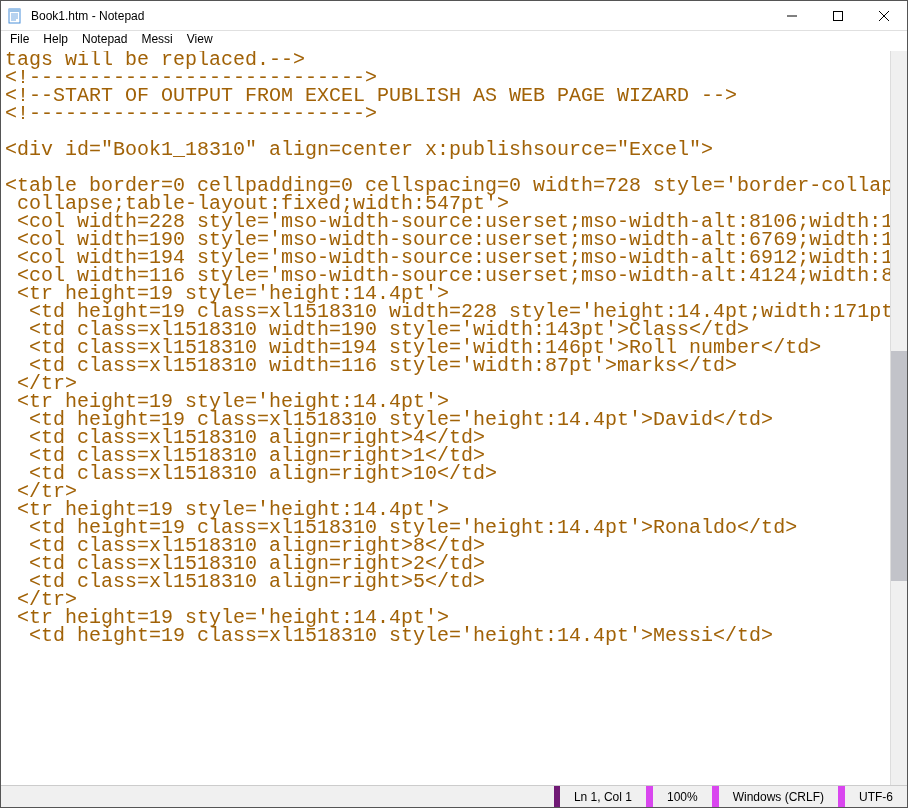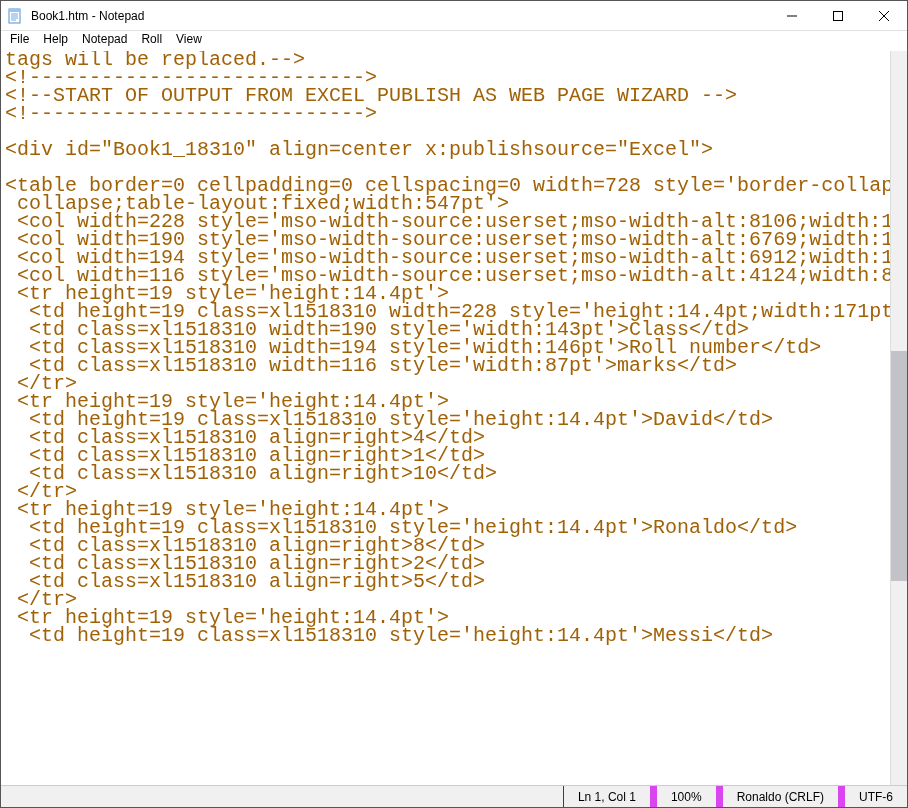--- a/index.html
+++ b/index.html
@@ -12,21 +12,21 @@
 .win-btn { width: 46px; height: 100%; display: flex; align-items: center; justify-content: center; font-family: "Segoe MDL2 Assets", sans-serif; font-size: 10px; cursor: default; }
 .menubar { height: 20px; display: flex; align-items: flex-start; padding: 0 2px; font-size: 12px; }
 .menu-item { padding: 1px 7px; cursor: default; }
 .content-wrap { flex: 1; display: flex; position: relative; overflow: hidden; }
 .content { flex: 1; padding: 0 4px 0 4px; font-family: Consolas, "Courier New", monospace; font-size: 20px; line-height: 18px; white-space: pre; overflow: hidden; color: #a16207; }
 .vscroll { width: 17px; background: #f0f0f0; position: relative; border-left: 1px solid #ddd; }
 .vscroll-thumb { position: absolute; left: 0; right: 0; top: 300px; height: 230px; background: #c2c3c9; }
 .statusbar { height: 22px; border-top: 1px solid #ccc; display: flex; align-items: center; font-size: 12px; background: #f0f0f0; }
 .status-spacer { flex: 1; }
 .status-cell { padding: 0 14px; border-left: 7px solid #d946ef; height: 100%; display: flex; align-items: center; }
-.status-cell.first { border-left: 1px solid #701a75; }
+.status-cell.first { border-left: 6px solid #701a75; }
 </style>
 </head>
 <body>
 
 <div class="window">
 
   <div class="titlebar">
     <svg class="titlebar-icon" viewBox="0 0 16 16">
       <rect x="2" y="1" width="11" height="14" fill="#fff" stroke="#4a90d9" stroke-width="1"></rect>
       <rect x="2" y="1" width="11" height="3" fill="#9cc3e8"></rect>
@@ -53,21 +53,21 @@
             <line x1="10" y1="0" x2="0" y2="10" stroke="#000" stroke-width="1"></line>
           </svg>
       </div>
     </div>
   </div>
 
   <div class="menubar">
     <div class="menu-item">File</div>
     <div class="menu-item">Help</div>
     <div class="menu-item">Notepad</div>
-    <div class="menu-item">Roll</div>
+    <div class="menu-item">Messi</div>
     <div class="menu-item">View</div>
   </div>
 
   <div class="content-wrap">
     <div class="content" id="editor-content">tags will be replaced.--&gt;
 &lt;!----------------------------&gt;
 &lt;!--START OF OUTPUT FROM EXCEL PUBLISH AS WEB PAGE WIZARD --&gt;
 &lt;!----------------------------&gt;
 
 &lt;div id="Book1_18310" align=center x:publishsource="Excel"&gt;
@@ -100,17 +100,17 @@
   &lt;td height=19 class=xl1518310 style='height:14.4pt'&gt;Messi&lt;/td&gt;</div>
     <div class="vscroll">
       <div class="vscroll-thumb"></div>
     </div>
   </div>
 
   <div class="statusbar">
     <div class="status-spacer"></div>
     <div class="status-cell first">Ln 1, Col 1</div>
     <div class="status-cell">100%</div>
-    <div class="status-cell">Ronaldo (CRLF)</div>
+    <div class="status-cell">Windows (CRLF)</div>
     <div class="status-cell">UTF-6</div>
   </div>
 
 </div>
 
 </body></html>

